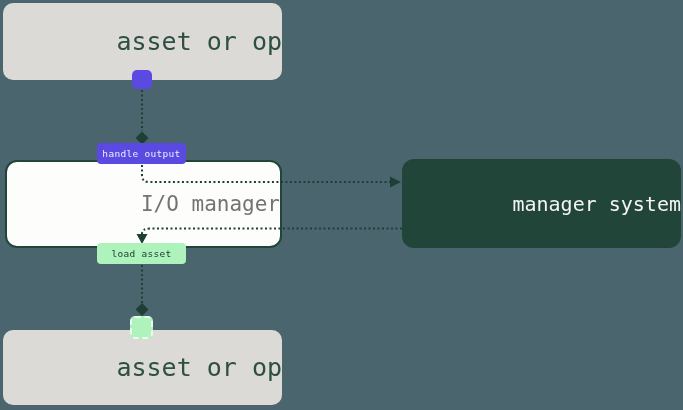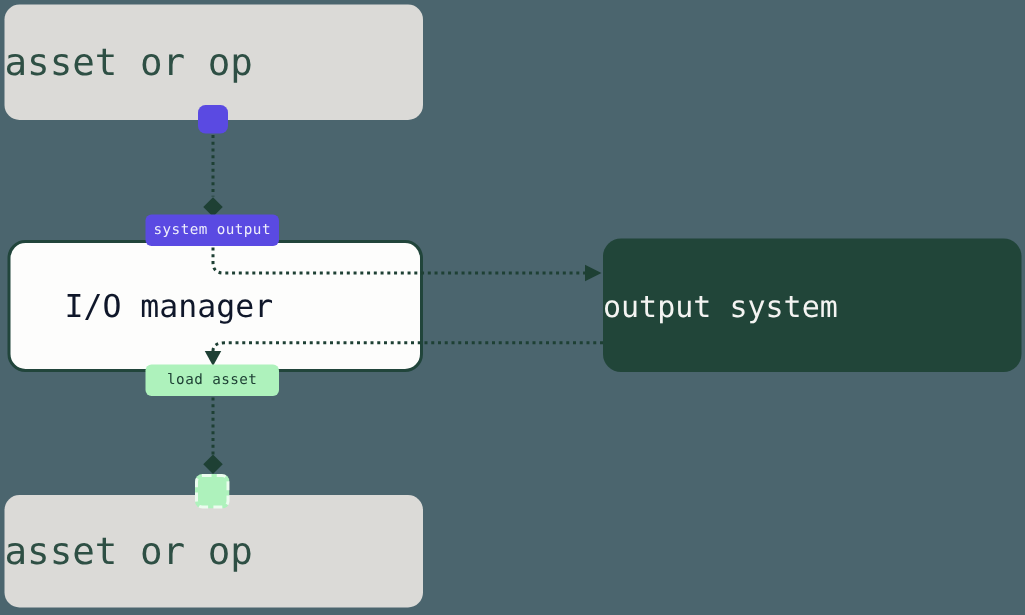--- a/index.html
+++ b/index.html
@@ -12,21 +12,21 @@
     position: relative;
     width: 683px;
     height: 410px;
     background: #4b656e;
     overflow: hidden;
   }
   .box {
     position: absolute;
     display: flex;
     align-items: center;
-    justify-content: flex-start;
+    justify-content: flex-end;
     box-sizing: border-box;
   }
   .asset {
     left: 3px;
     width: 279px;
     background: #dbdad7;
     border-radius: 10px;
     color: #2e4f44;
     font-size: 25px;
     font-weight: 500;
@@ -35,21 +35,21 @@
   .asset.top    { top: 3px;   height: 77px; }
   .asset.bottom { top: 330px; height: 75px; }
   .io {
     left: 5px;
     top: 160px;
     width: 277px;
     height: 88px;
     background: #fdfdfc;
     border: 2px solid #21453b;
     border-radius: 12px;
-    color: #0f172a;
+    color: #737373;
     font-size: 21px;
     font-weight: 500;
     z-index: 1;
     padding-left: 36px;
   }
   .storage {
     left: 402px;
     top: 159px;
     width: 279px;
     height: 89px;
@@ -131,21 +131,21 @@
     <span>asset or op</span>
   </div>
 
   <div class="port output"></div>
 
   <div class="box io">
     <span>I/O manager</span>
   </div>
 
   <div class="box storage">
-    <span>output system</span>
+    <span>manager system</span>
   </div>
 
   <div class="port input"></div>
 
   <div class="box asset bottom">
     <span>asset or op</span>
   </div>
 
   <svg class="edges" viewBox="0 0 683 410" xmlns="http://www.w3.org/2000/svg">
 
@@ -164,20 +164,20 @@
       <path class="arrowhead" d="M 136.5 234 L 147.5 234 L 142 244 Z"></path>
     </g>
 
     <g>
       <path class="edge" d="M 142 265 L 142 303"></path>
       <path class="arrowhead" d="M 142 303 L 148.5 309.5 L 142 316 L 135.5 309.5 Z"></path>
     </g>
   </svg>
 
   <div class="badge output">
-    <span>system output</span>
+    <span>handle output</span>
   </div>
 
   <div class="badge input">
     <span>load asset</span>
   </div>
 
 </div>
 
 </body></html>

